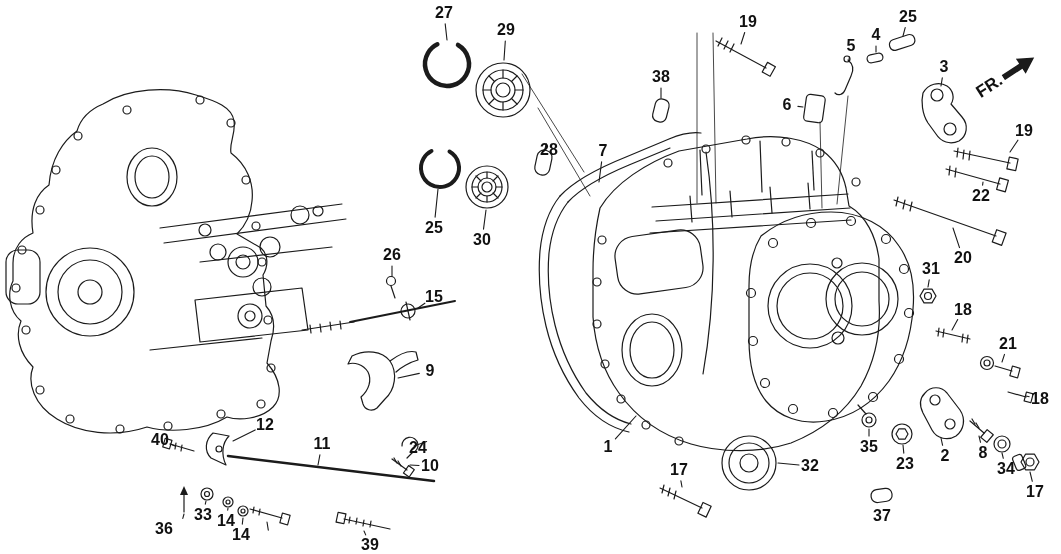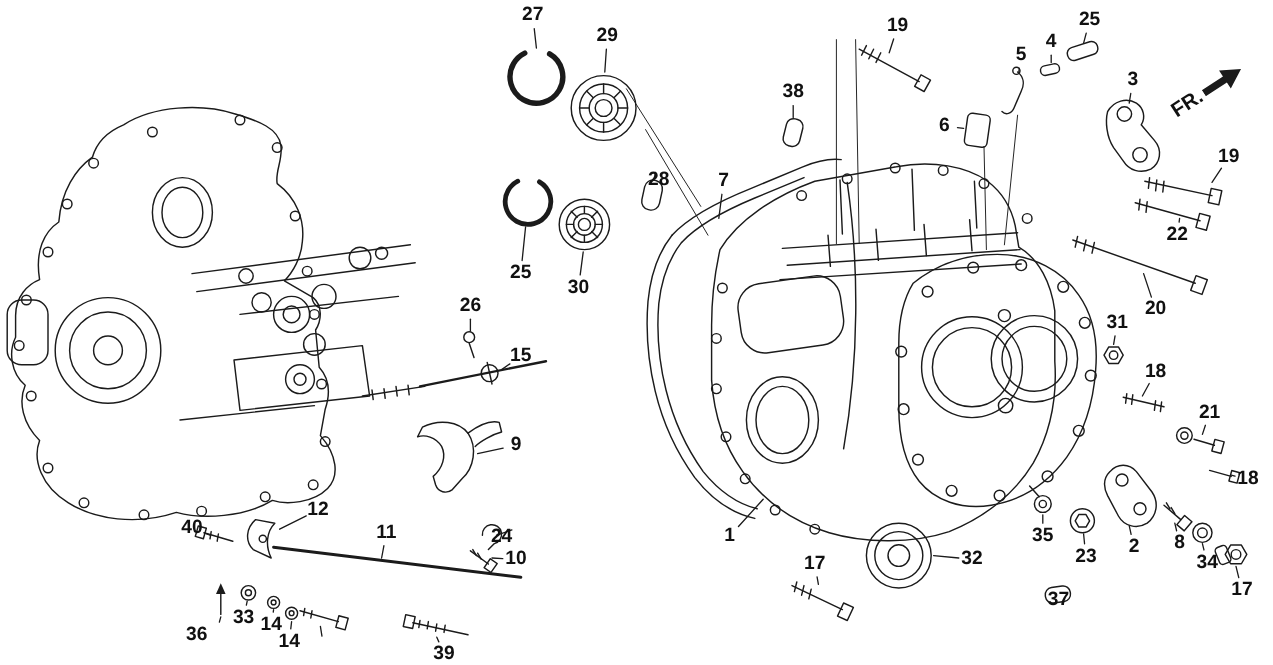--- a/index.html
+++ b/index.html
@@ -453,21 +453,21 @@
       <div class="callout" style="left: 203px; top: 515px; text-align: right;">33</div>
       <div class="callout" style="left: 164px; top: 529px;">36</div>
       <div class="callout" style="left: 226px; top: 521px;">14</div>
       <div class="callout" style="left: 241px; top: 535px;">14</div>
       <div class="callout" style="left: 270px; top: 541px; margin-top: 48px;">13</div>
       <div class="callout" style="left: 370px; top: 545px;">39</div>
       <div class="callout" style="left: 679px; top: 470px;">17</div>
       <div class="callout" style="left: 608px; top: 447px;">1</div>
       <div class="callout" style="left: 810px; top: 466px;">32</div>
       <div class="callout" style="left: 905px; top: 464px;">23</div>
-      <div class="callout" style="left: 882px; top: 500px;">37</div>
+      <div class="callout" style="left: 882px; top: 516px;">37</div>
     </div>
 
   <div class="fr">
     <span>FR.</span>
     <svg width="38" height="20" viewBox="0 0 38 20">
       <polygon points="0,7 21,7 21,1 37,10 21,19 21,13 0,13" fill="#1b1b1b"></polygon>
     </svg>
   </div>
 
 </div>

